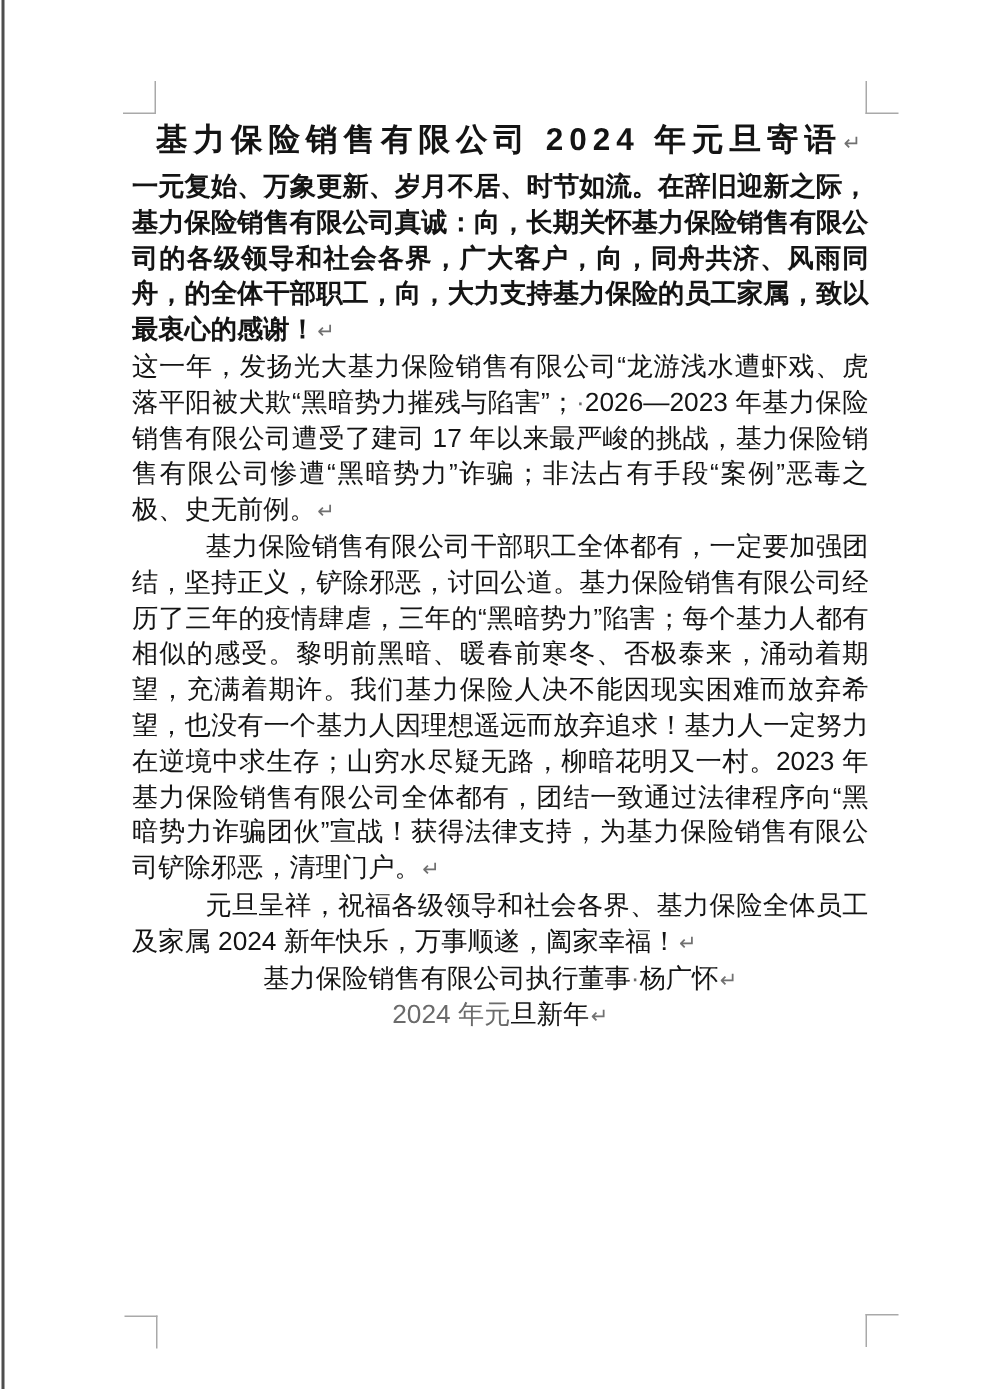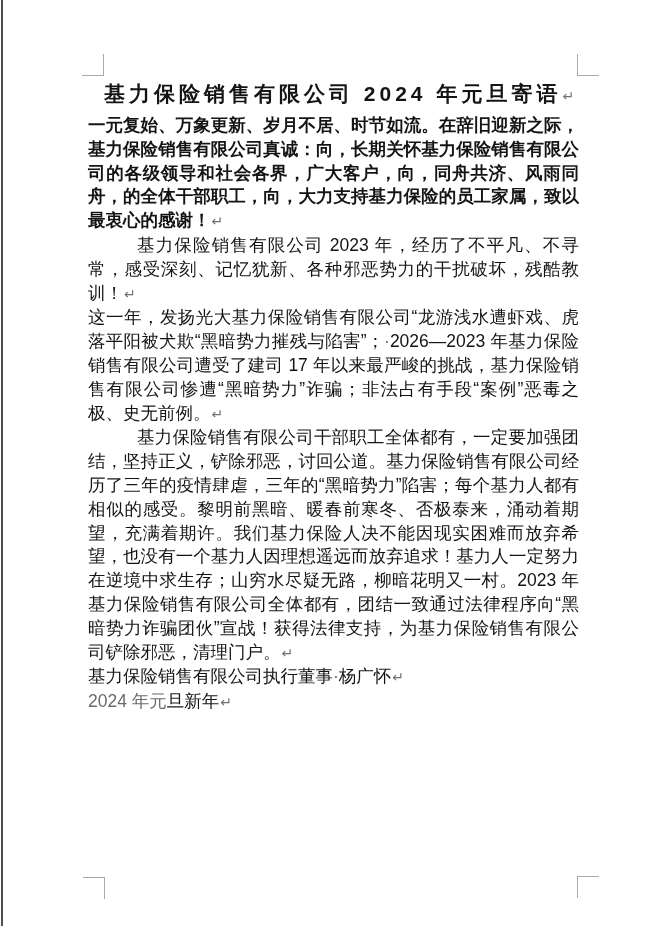--- a/index.html
+++ b/index.html
@@ -31,21 +31,21 @@
     white-space:nowrap;
   }
   .content p {
     margin:0;
     font-size:17.5px; line-height:23.8px;
     text-align:justify;
     font-weight:normal;
   }
   .content p.bold   { font-weight:bold; }
   .content p.indent { text-indent:49px; }
-  .content p.center { text-align:left; text-indent:0; }
+  .content p.center { text-align:center; text-indent:0; }
   .pmark {
     color:#707070; font-size:14px;
     letter-spacing:0; font-weight:normal;
     padding-left:1px;
   }
   .light { color:#6b6b6b; }
 </style>
 </head>
 <body>
 
@@ -54,20 +54,20 @@
 
   <div class="crop tl"></div>
   <div class="crop tr"></div>
   <div class="crop bl"></div>
   <div class="crop br"></div>
 
   <div class="content">
     <h1 class="doc-title"><span>基力保险销售有限公司 2024 年元旦寄语</span><span class="pmark">↵</span></h1>
     <div id="body-paragraphs">
         <p class="bold"><span>一元复始、万象更新、岁月不居、时节如流。在辞旧迎新之际，基力保险销售有限公司真诚：向，长期关怀基力保险销售有限公司的各级领导和社会各界，广大客户，向，同舟共济、风雨同舟，的全体干部职工，向，大力支持基力保险的员工家属，致以最衷心的感谢！</span><span class="pmark">↵</span></p>
-        <p class="indent"><span>基力保险销售有限公司 2023 年，经历了不平凡、不寻常，感受深刻、记忆犹新、各种邪恶势力的干扰破坏，残酷教训！</span><span class="pmark">↵</span></p>
         <p><span>这一年，发扬光大基力保险销售有限公司“龙游浅水遭虾戏、虎落平阳被犬欺“黑暗势力摧残与陷害”；</span><span class="light">·</span><span>2026—2023 年基力保险销售有限公司遭受了建司 17 年以来最严峻的挑战，基力保险销售有限公司惨遭“黑暗势力”诈骗；非法占有手段“案例”恶毒之极、史无前例。</span><span class="pmark">↵</span></p>
         <p class="indent"><span>基力保险销售有限公司干部职工全体都有，一定要加强团结，坚持正义，铲除邪恶，讨回公道。基力保险销售有限公司经历了三年的疫情肆虐，三年的“黑暗势力”陷害；每个基力人都有相似的感受。黎明前黑暗、暖春前寒冬、否极泰来，涌动着期望，充满着期许。我们基力保险人决不能因现实困难而放弃希望，也没有一个基力人因理想遥远而放弃追求！基力人一定努力在逆境中求生存；山穷水尽疑无路，柳暗花明又一村。2023 年基力保险销售有限公司全体都有，团结一致通过法律程序向“黑暗势力诈骗团伙”宣战！获得法律支持，为基力保险销售有限公司铲除邪恶，清理门户。</span><span class="pmark">↵</span></p>
+        <p class="indent"><span>元旦呈祥，祝福各级领导和社会各界、基力保险全体员工及家属 2024 新年快乐，万事顺遂，阖家幸福！</span><span class="pmark">↵</span></p>
         <p class="center"><span>基力保险销售有限公司执行董事</span><span class="light">·</span><span>杨广怀</span><span class="pmark">↵</span></p>
         <p class="center"><span class="light">2024 年元</span><span>旦新年</span><span class="pmark">↵</span></p>
       </div>
   </div>
 </div>
 
 </body></html>

